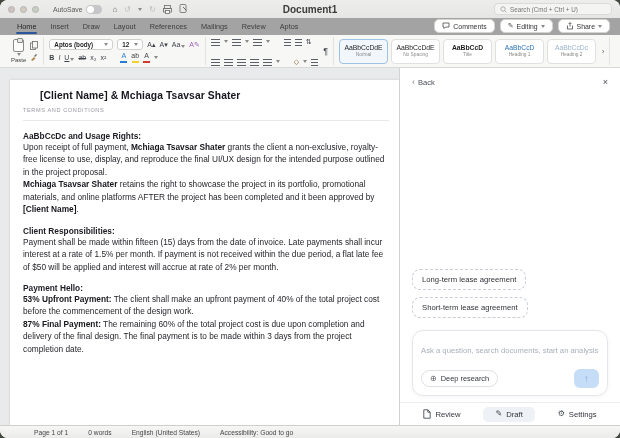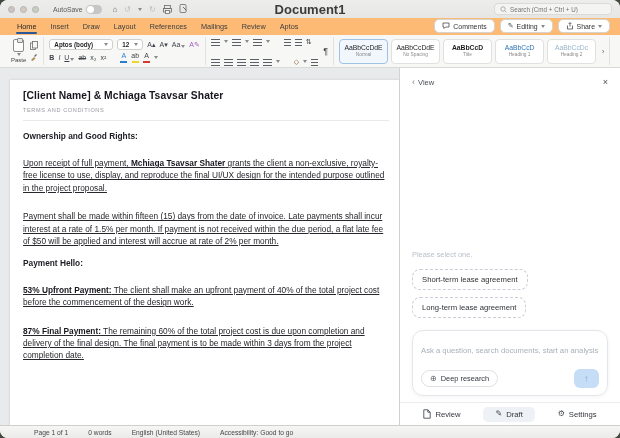--- a/index.html
+++ b/index.html
@@ -13,28 +13,28 @@
               padding:0 8px; position:relative; flex:0 0 auto; }
   .lights { display:flex; gap:5px; margin-right:14px; }
   .light { width:7px; height:7px; border-radius:50%; background:#c9c7c5; border:0.5px solid #b5b3b1; }
   .autosave { display:flex; align-items:center; gap:4px; font-size:6.8px; color:#5a5a5a; }
   .toggle { width:16px; height:9px; border-radius:5px; background:#c6c6c8; position:relative; }
   .toggle::after { content:""; position:absolute; left:1px; top:1px; width:7px; height:7px; border-radius:50%; background:#fff; }
   .tb-icons { display:flex; align-items:center; gap:7px; margin-left:10px; color:#6b6b6b; font-size:8px; }
   .tb-icons .dim { color:#bdbdbd; }
   .caret { display:inline-block; width:0; height:0; border-left:2.5px solid transparent;
            border-right:2.5px solid transparent; border-top:3px solid #8a8a8a; }
-  .doc-title { position:absolute; left:0; right:0; text-align:center; font-size:13px; font-weight:bold; color:#3c3c3c; pointer-events:none; }
+  .doc-title { position:absolute; left:0; right:0; text-align:center; font-size:10px; font-weight:bold; color:#3c3c3c; pointer-events:none; }
   .searchbox { margin-left:auto; display:flex; align-items:center; gap:3px; background:#f4f4f3;
                border:1px solid #dadad8; border-radius:4px; height:12px; width:118px; padding:0 5px; }
   .searchbox input { border:none; outline:none; background:transparent; font-size:6.3px; color:#9a9a9a; width:100%;
                      font-family:"Liberation Sans", sans-serif; }
 
   
-  .tabsrow { height:17px; background:#fdba74; display:flex; align-items:flex-end; padding:0 10px; flex:0 0 auto; }
+  .tabsrow { height:17px; background:#a3a3a3; display:flex; align-items:flex-end; padding:0 10px; flex:0 0 auto; }
   .rtab { font-size:7.3px; color:#3d3d3d; padding:3px 7px 4px; position:relative; cursor:default; }
   .rtab.active { color:#1f1f1f; }
   .rtab.active::after { content:""; position:absolute; left:6px; right:6px; bottom:1px; height:2px; background:#2b579a; border-radius:1px; }
   .tabs-right { margin-left:auto; display:flex; gap:5px; align-items:center; padding-bottom:2px; }
   .pillbtn { display:flex; align-items:center; gap:3px; background:#fff; border:1px solid #d4d4d2;
              border-radius:5px; font-size:6.9px; color:#333; padding:2px 7px; }
 
   
   .ribbon { height:33px; background:#f7f7f5; border-bottom:1px solid #d9d9d7; display:flex; align-items:stretch;
             padding:2px 6px; gap:0; flex:0 0 auto; }
@@ -66,25 +66,25 @@
   .stylecard .slabel { font-size:4.8px; color:#8a8a88; }
   .gal-more { width:8px; height:25px; display:flex; align-items:center; justify-content:center; color:#555; font-size:7px; }
   .bigbtn { display:flex; flex-direction:column; align-items:center; justify-content:center; gap:2px;
             font-size:5.8px; color:#3d3d3d; padding:0 6px; }
 
   
   .main { flex:1 1 auto; display:flex; min-height:0; }
   .docarea { width:400px; background:#e9eaec; position:relative; overflow:hidden; border-right:1px solid #d2d2d0; }
   .page { position:absolute; left:10px; top:12px; right:0; bottom:0; background:#fff;
           box-shadow:0 0 3px rgba(0,0,0,0.12); padding:10px 10px 0 13px; overflow:hidden; }
-  .doc-h1 { font-size:10.3px; font-weight:bold; color:#16161c; letter-spacing:0.1px; }
+  .doc-h1 { font-size:10.3px; font-weight:bold; color:#16161c; letter-spacing:0.1px;margin-left:17px; }
   .doc-sub { font-size:5.6px; color:#9a9aa2; letter-spacing:0.6px; margin-top:6px; }
   .doc-hr { border:none; border-top:1px solid #e8e8ea; margin:7px 0 2px; }
   .doc-heading { font-size:8.3px; font-weight:bold; color:#1c1c22; margin-top:10px; }
-  .doc-para { font-size:8.3px; color:#26262c; line-height:1.5; margin-top:16px;text-decoration:underline; }
+  .doc-para { font-size:8.3px; color:#26262c; line-height:1.5; margin-top:0; }
   .doc-para b { color:#16161c; }
 
   
   .sidebar { flex:1; background:#fff; display:flex; flex-direction:column; min-height:0; }
   .sb-head { display:flex; align-items:center; justify-content:space-between; padding:9px 12px 4px; }
   .backlink { font-size:7.6px; color:#4a4f57; display:flex; align-items:center; gap:3px; }
   .backlink .chev { font-size:9px; color:#7a7f87; }
   .closex { font-size:9px; color:#4a4f57; }
   .sb-body { flex:1; display:flex; flex-direction:column; padding:0 12px; min-height:0; }
   .greeting { font-size:7.9px; font-weight:bold; color:#26262c; line-height:1.5; margin-top:8px; }
@@ -343,44 +343,45 @@
 
   </div>
 
   <div class="main">
     <div class="docarea">
       <div class="page">
         <div class="doc-h1">[Client Name] &amp; Mchiaga Tsavsar Shater</div>
         <div class="doc-sub">TERMS AND CONDITIONS</div>
         <hr class="doc-hr">
         <div id="doc-blocks">
-            <div class="doc-heading">Ownership and Good Rights:</div>
+            <div class="doc-heading">AaBbCcDc and Usage Rights:</div>
             <p class="doc-para"><span>Upon receipt of full payment, </span><b>Mchiaga Tsavsar Shater</b><span> grants the client a non-exclusive, royalty-free license to use, display, and reproduce the final UI/UX design for the intended purpose outlined in the project proposal.</span></p>
+            <p class="doc-para"><b>Mchiaga Tsavsar Shater</b><span> retains the right to showcase the project in its portfolio, promotional materials, and online platforms AFTER the project has been completed and it been approved by </span><b>[Client Name]</b><span>.</span></p>
+            <div class="doc-heading">Client Responsibilities:</div>
             <p class="doc-para"><span>Payment shall be made within fifteen (15) days from the date of invoice. Late payments shall incur interest at a rate of 1.5% per month. If payment is not received within the due period, a flat late fee of $50 will be applied and interest will accrue at rate of 2% per month.</span></p>
             <div class="doc-heading">Payment Hello:</div>
             <p class="doc-para"><b>53% Upfront Payment:</b><span> The client shall make an upfront payment of 40% of the total project cost before the commencement of the design work.</span></p>
             <p class="doc-para"><b>87% Final Payment:</b><span> The remaining 60% of the total project cost is due upon completion and delivery of the final design. The final payment is to be made within 3 days from the project completion date.</span></p>
           </div>
       </div>
     </div>
 
     <div class="sidebar">
       <div class="sb-head">
         <span class="backlink">
           <span class="chev">‹</span>
-          <span>View</span>
+          <span>Back</span>
         </span>
         <span class="closex">×</span>
       </div>
       <div class="sb-body">
         <div class="spacer"></div>
-        <div class="selectprompt">Please select one.</div>
         <div id="choices-container">
+            <div class="choice">Long-term lease agreement</div>
             <div class="choice">Short-term lease agreement</div>
-            <div class="choice">Long-term lease agreement</div>
           </div>
         <div class="inputcard">
           <input placeholder="Ask a question, search documents, start an analysis..." style="">
           <div class="inputrow">
             <span class="deepres">
               <span class="globe">⊕</span>
               <span>Deep research</span>
             </span>
             <span class="sendbtn">
               <span>↑</span>

